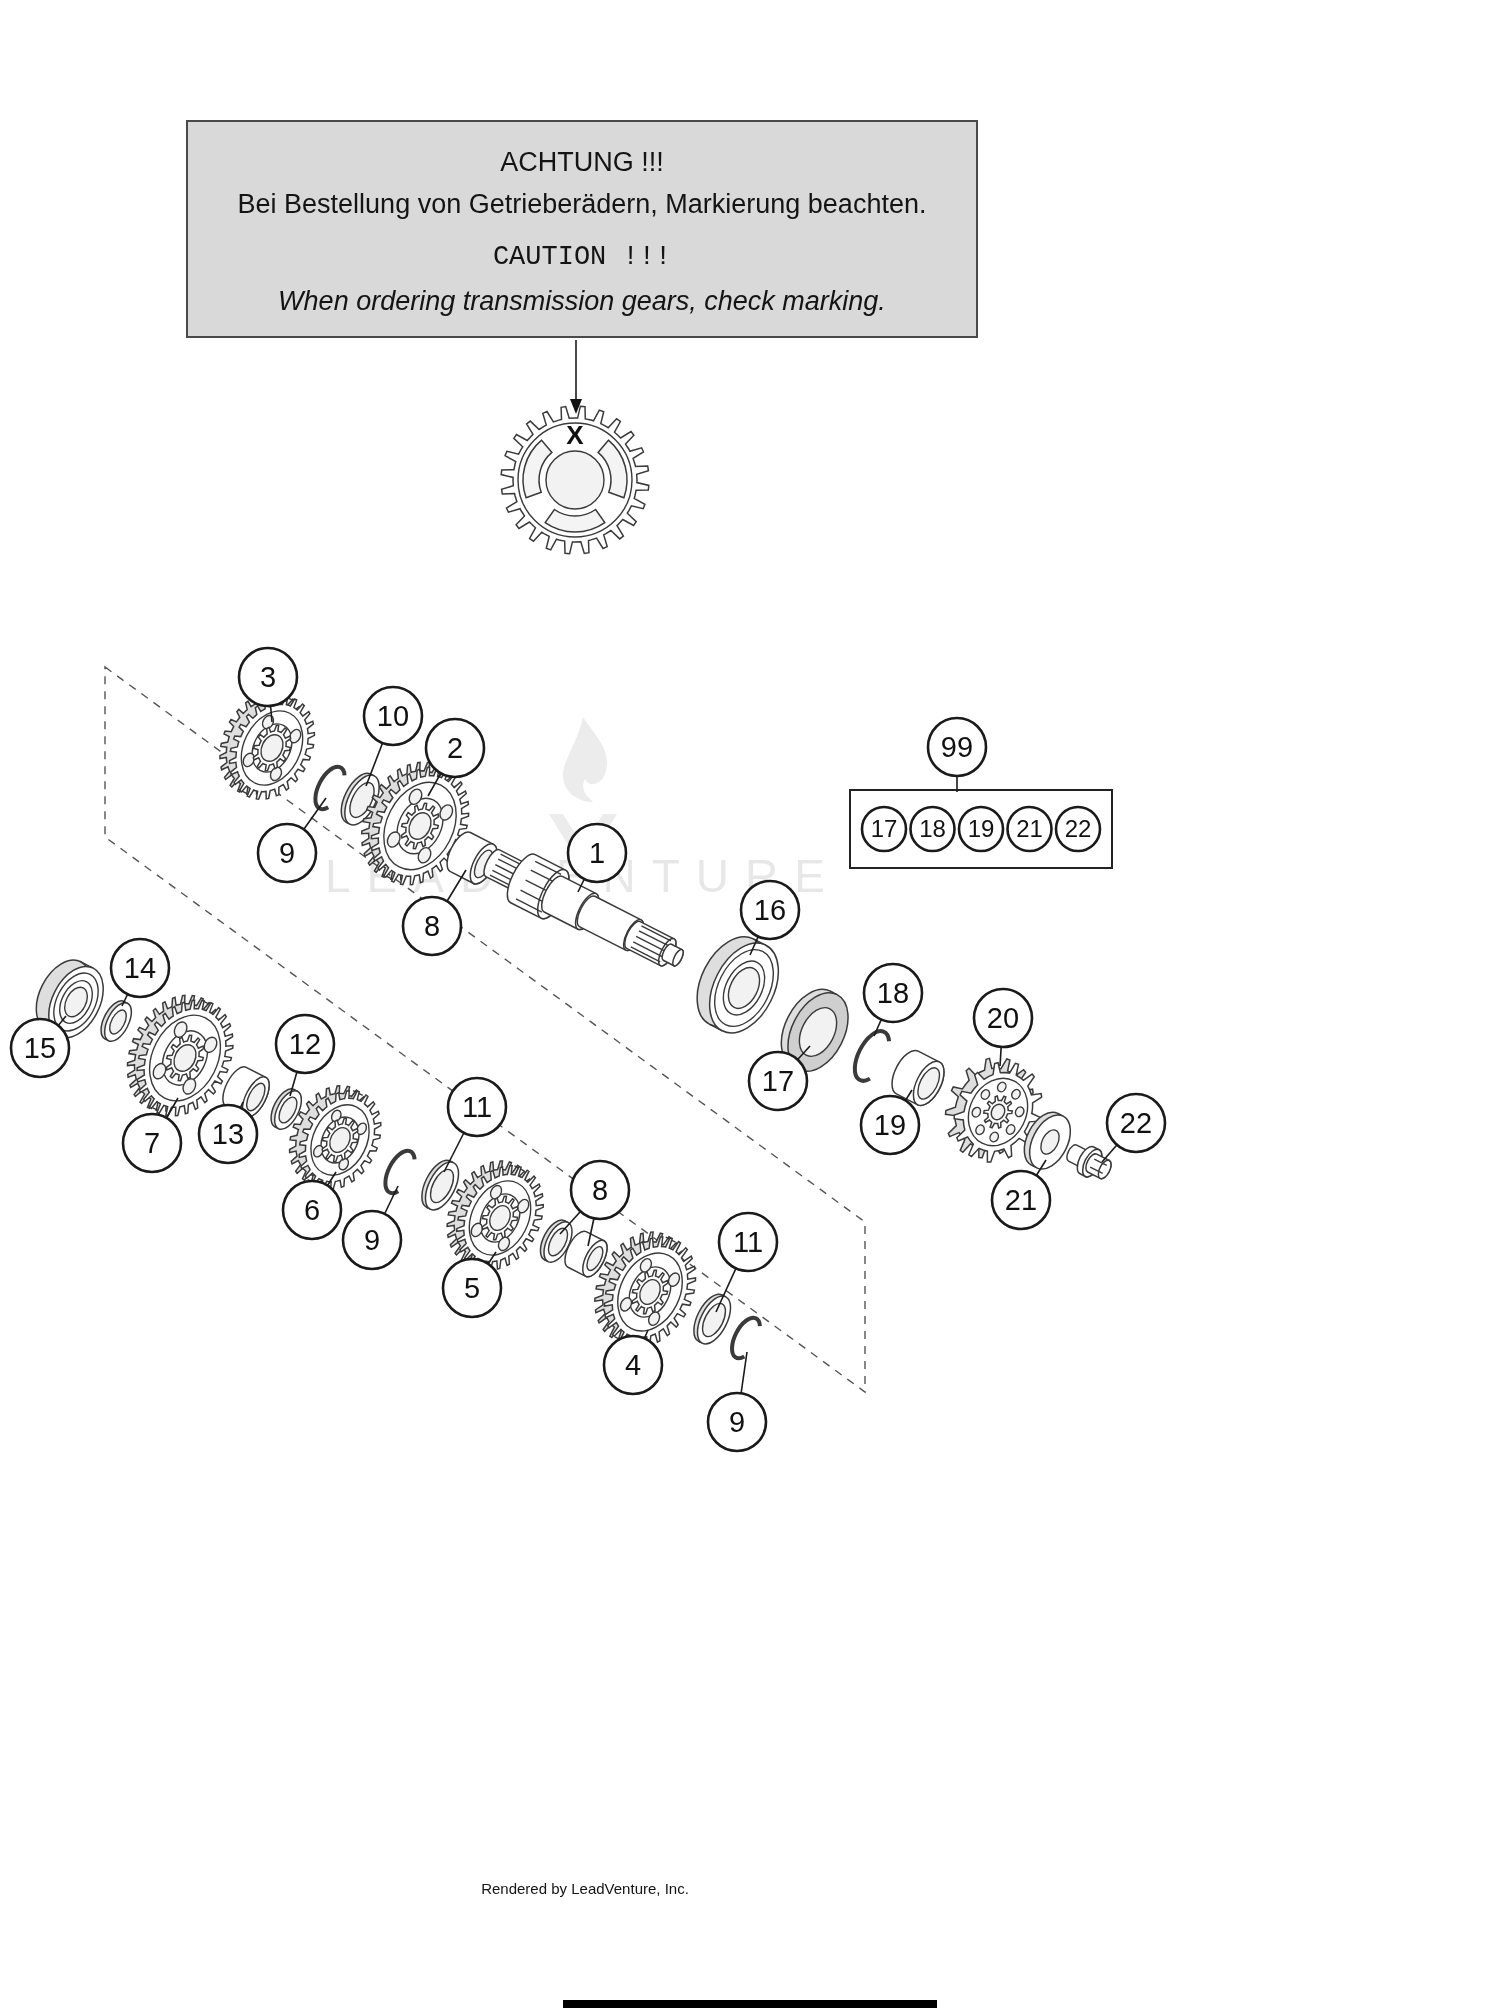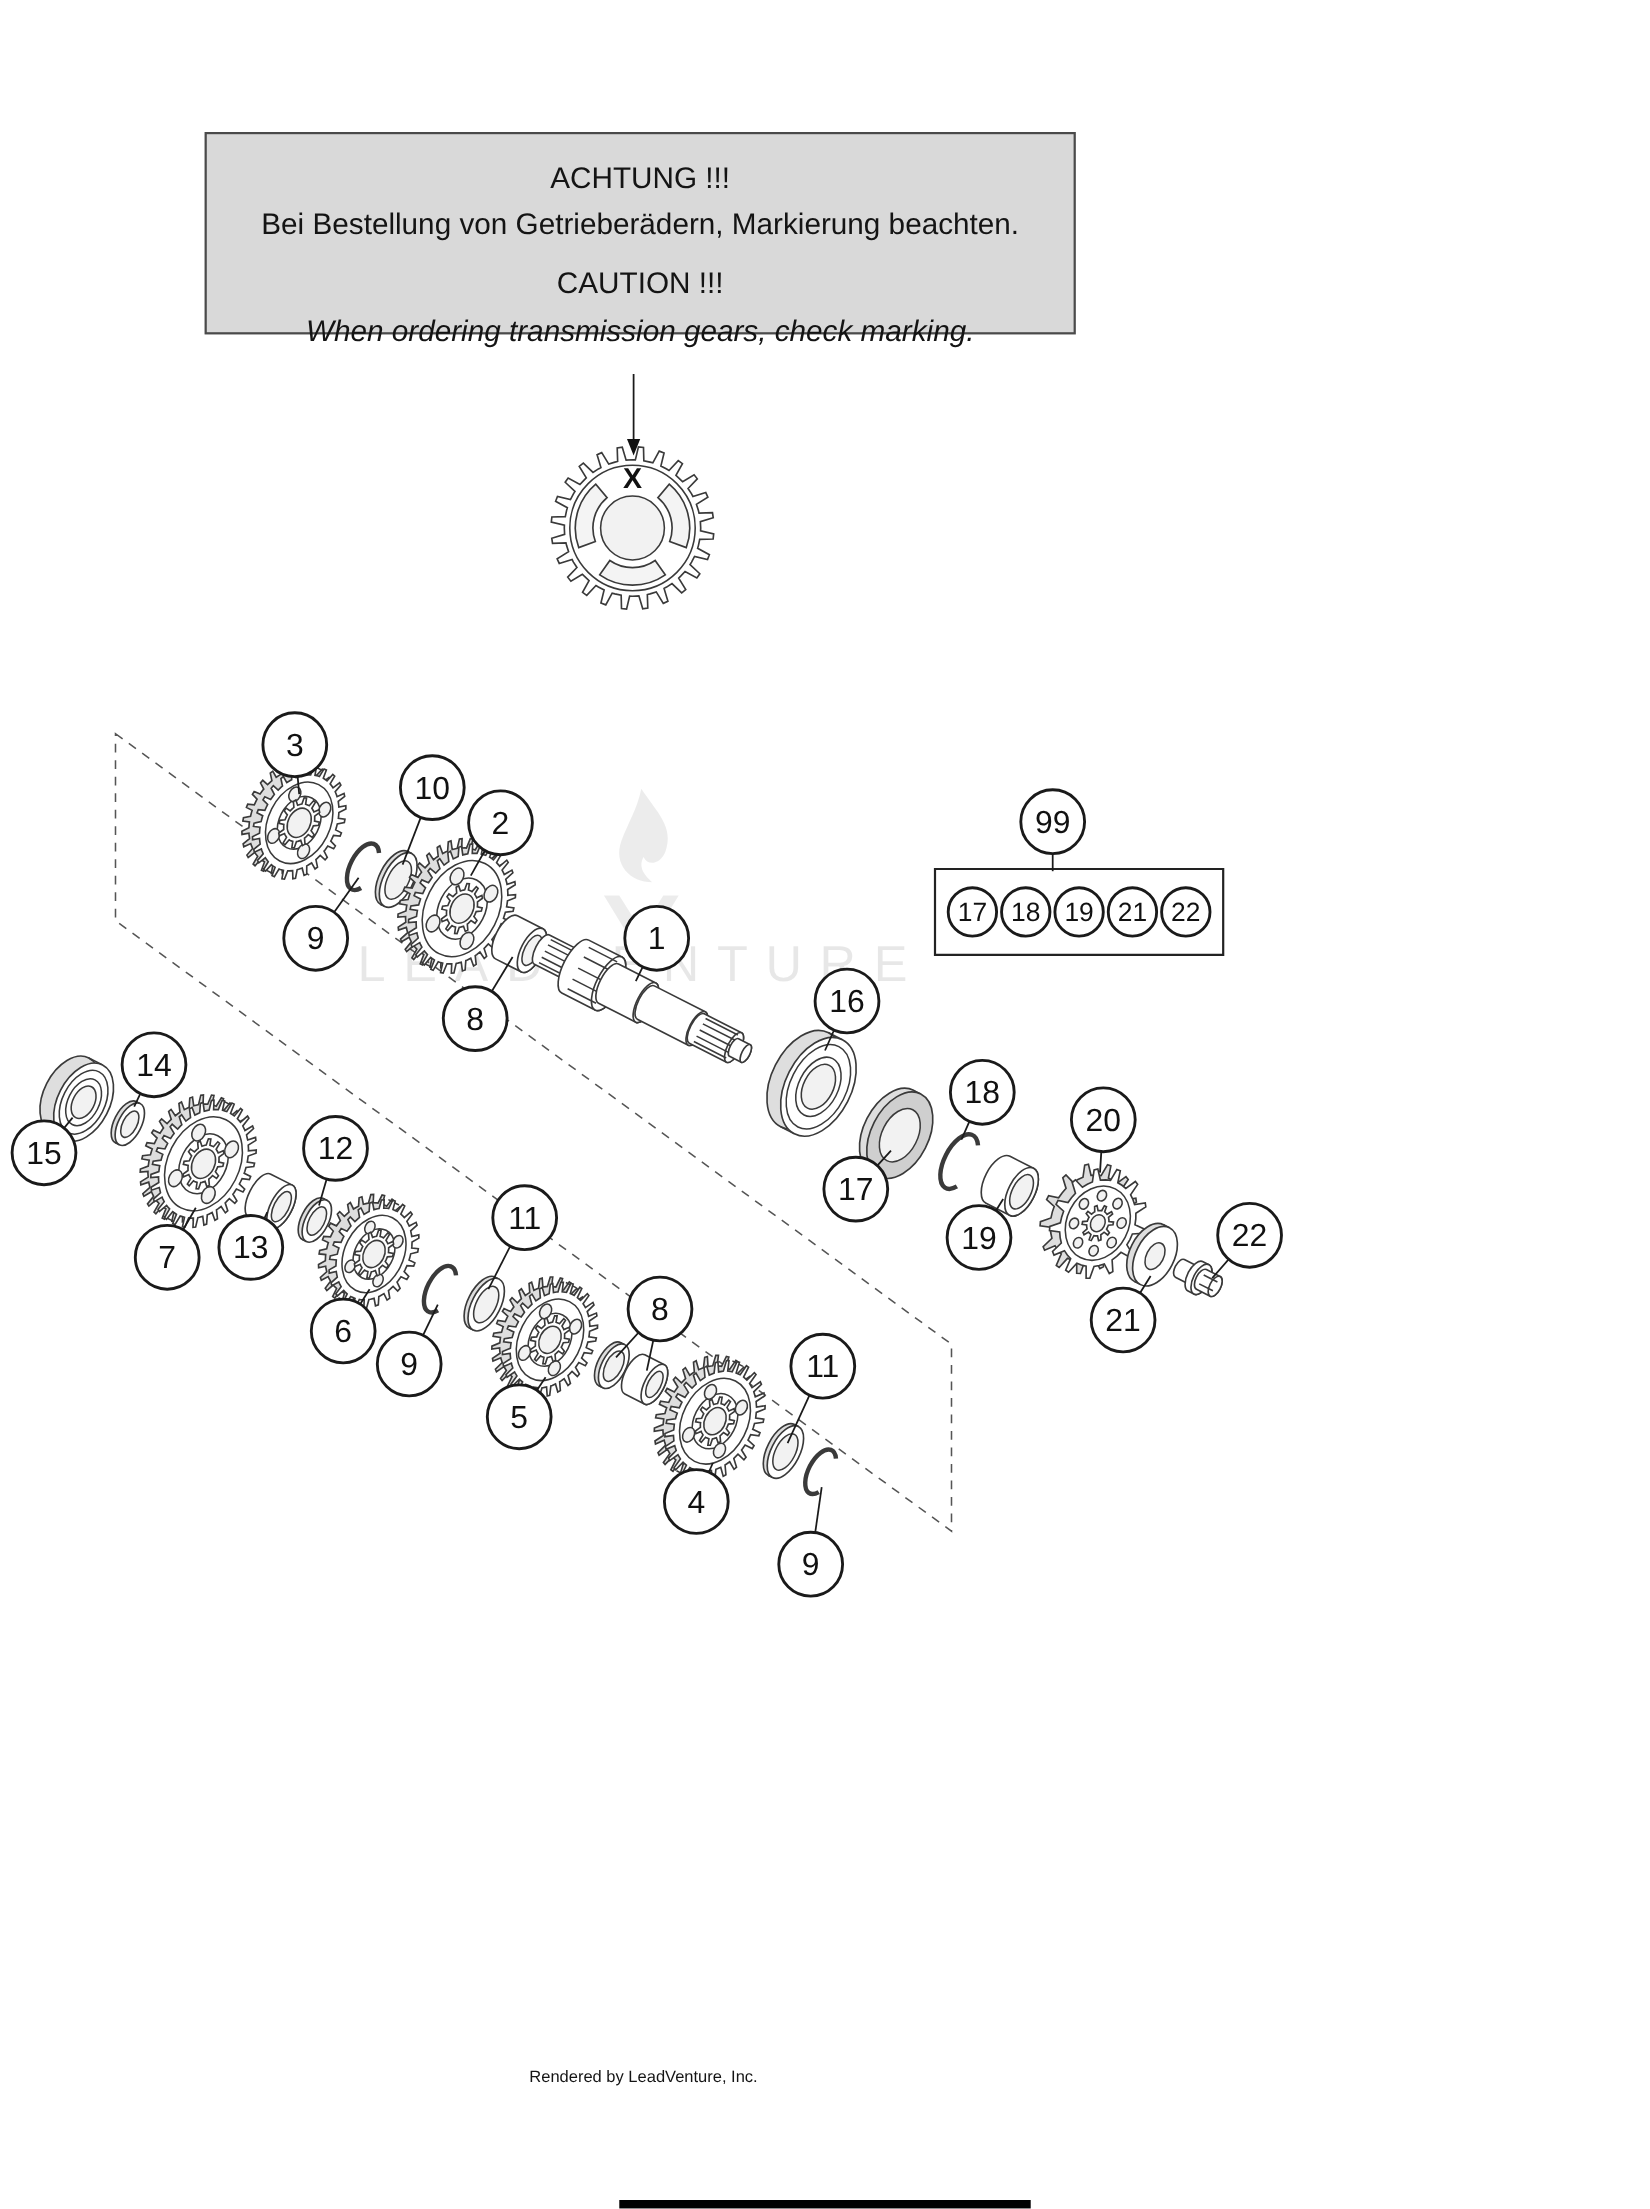--- a/index.html
+++ b/index.html
@@ -1,25 +1,25 @@
 <!DOCTYPE html>
 <html><head>
 <meta charset="utf-8">
 <style>
   html,body{margin:0;padding:0;background:#fff;}
   #page{position:relative;width:1500px;height:2008px;background:#fff;overflow:hidden;
         font-family:"Liberation Sans",sans-serif;color:#141414;}
   #diagram{position:absolute;left:0;top:0;}
   
-  .caution{position:absolute;left:186px;top:120px;width:792px;height:184px;
+  .caution{position:absolute;left:186px;top:120px;width:792px;height:218px;
            background:#d9d9d9;border:2px solid #4a4a4a;box-sizing:border-box;
            text-align:center;z-index:2;padding-top:26px;}
   .c-line{font-size:27px;line-height:1.05;}
   .caution .c-line:nth-child(2){margin-top:14px;}
-  .caution .c-line:nth-child(3){margin-top:24px;}
+  .caution .c-line:nth-child(3){margin-top:24px;font-family:Liberation Mono, monospace;}
   .caution .c-line:nth-child(4){margin-top:16px;font-style:italic;}
   
   .footer{position:absolute;left:585px;top:1880px;transform:translateX(-50%);
           font-size:15px;white-space:nowrap;}
   .bottom-bar{position:absolute;left:563px;top:2000px;width:374px;height:8px;background:#000;}
   
   svg *{vector-effect:non-scaling-stroke;}
   svg text{font-family:"Liberation Sans",sans-serif;}
   .face{fill:#ffffff;stroke:#3a3a3a;stroke-width:1.5;}
   .back{fill:#dedede;stroke:#3a3a3a;stroke-width:1.5;}

